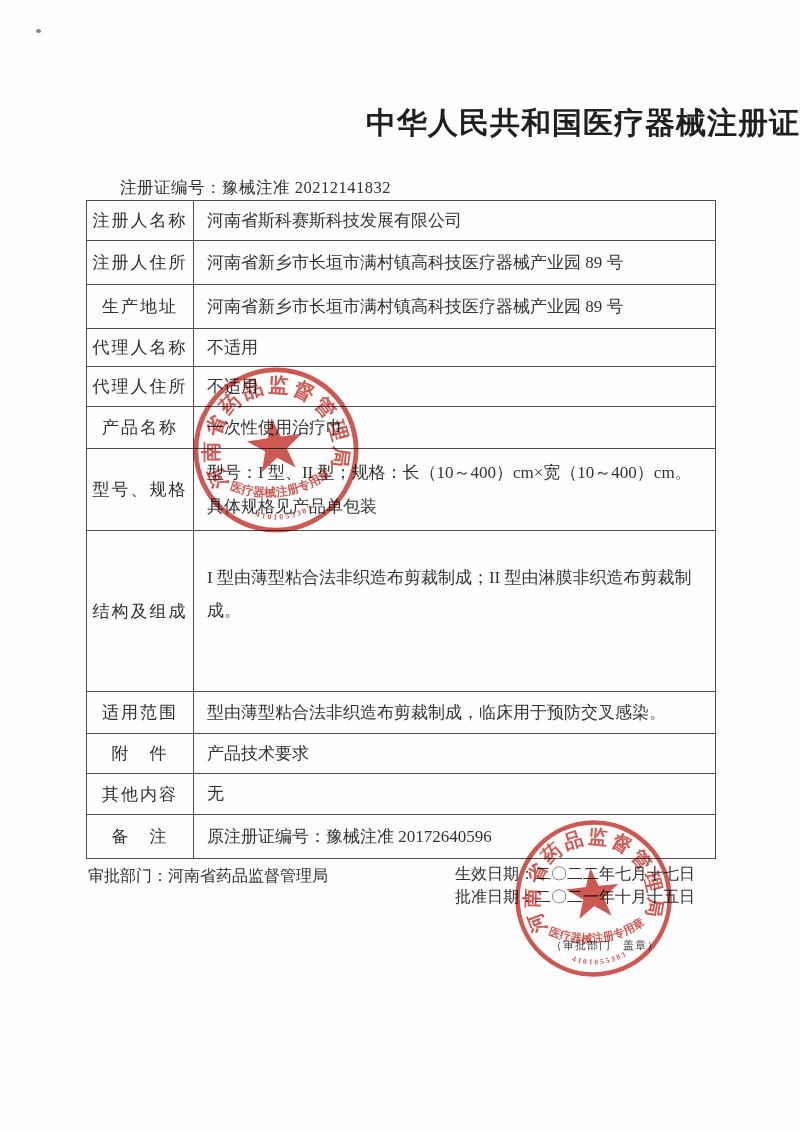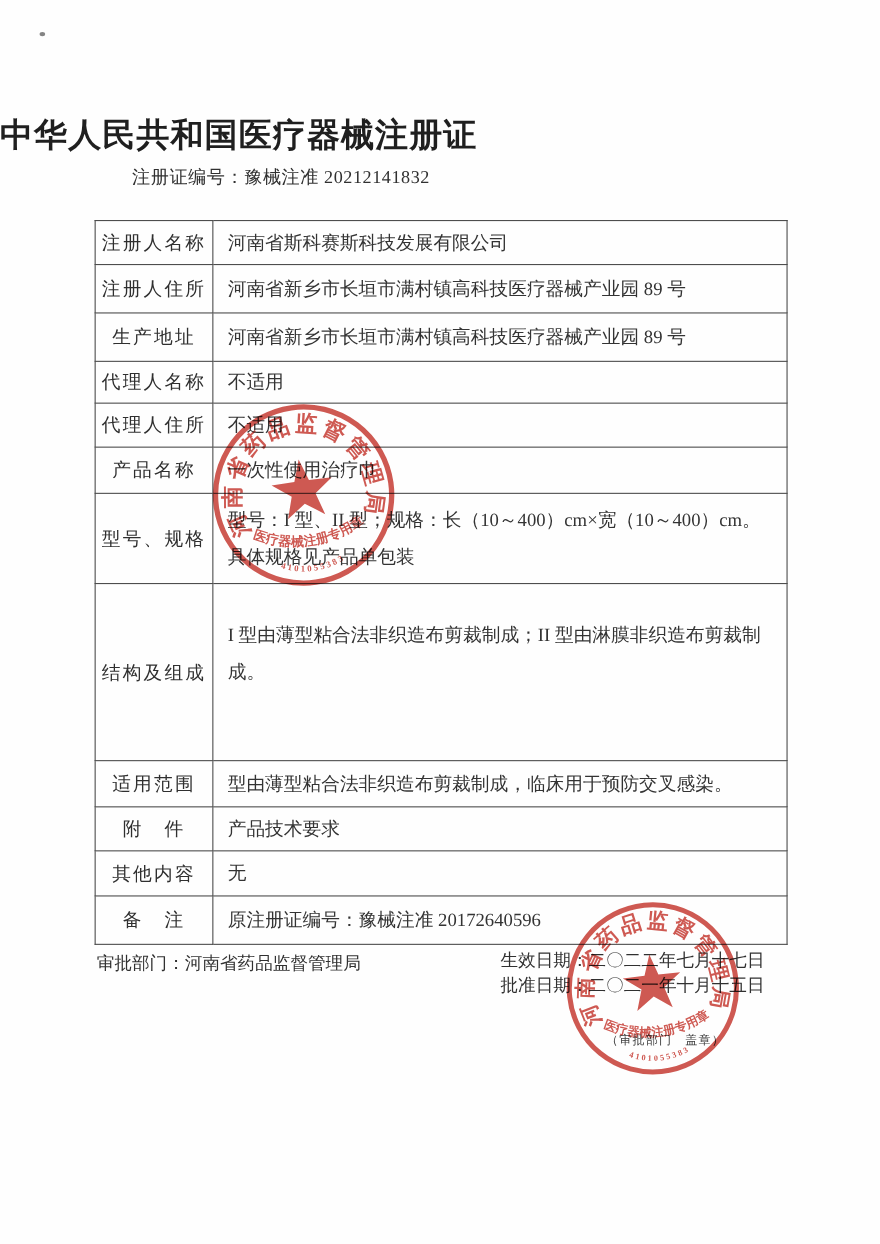--- a/index.html
+++ b/index.html
@@ -3,24 +3,24 @@
 <meta charset="utf-8">
 <style>
   html,body{margin:0;padding:0;background:#e8e8e8;}
   .page{
     position:relative;width:800px;height:1131px;margin:0 auto;
     background:#fefefe;overflow:hidden;
     font-family:"Liberation Serif","DejaVu Serif",serif;color:#363636;
   }
   .speck{position:absolute;left:36px;top:29px;width:5px;height:4px;background:#6f6f6f;border-radius:50%;opacity:.85;}
   .title{
-    position:absolute;left:0;top:103px;width:100%;text-align:left;
+    position:absolute;left:0;top:103px;width:100%;text-align:right;
     font-size:30px;font-weight:bold;letter-spacing:1px;color:#1f1f1f;
   }
-  .certno{position:absolute;left:120px;top:150px;font-size:16.5px;color:#303030;letter-spacing:.5px;}
+  .certno{position:absolute;left:120px;top:177px;font-size:16.5px;color:#303030;letter-spacing:.5px;}
   table.reg{
     position:absolute;left:86px;top:200px;width:630px;
     border-collapse:collapse;table-layout:fixed;font-size:17px;color:#333;
   }
   table.reg td{border:1px solid #4d4d4d;overflow:hidden;}
   td.lbl{text-align:center;letter-spacing:2px;padding:0 2px;color:#2f2f2f;margin-left:45px;}
   td.val{padding:2px 8px 2px 13px;line-height:24px;}
   tr.r0{height:40px}tr.r1{height:44px}tr.r2{height:44px}tr.r3{height:38px}
   tr.r4{height:40px}tr.r5{height:42px}tr.r6{height:82px}tr.r7{height:161px}
   tr.r8{height:42px}tr.r9{height:40px}tr.r10{height:41px}tr.r11{height:44px}

